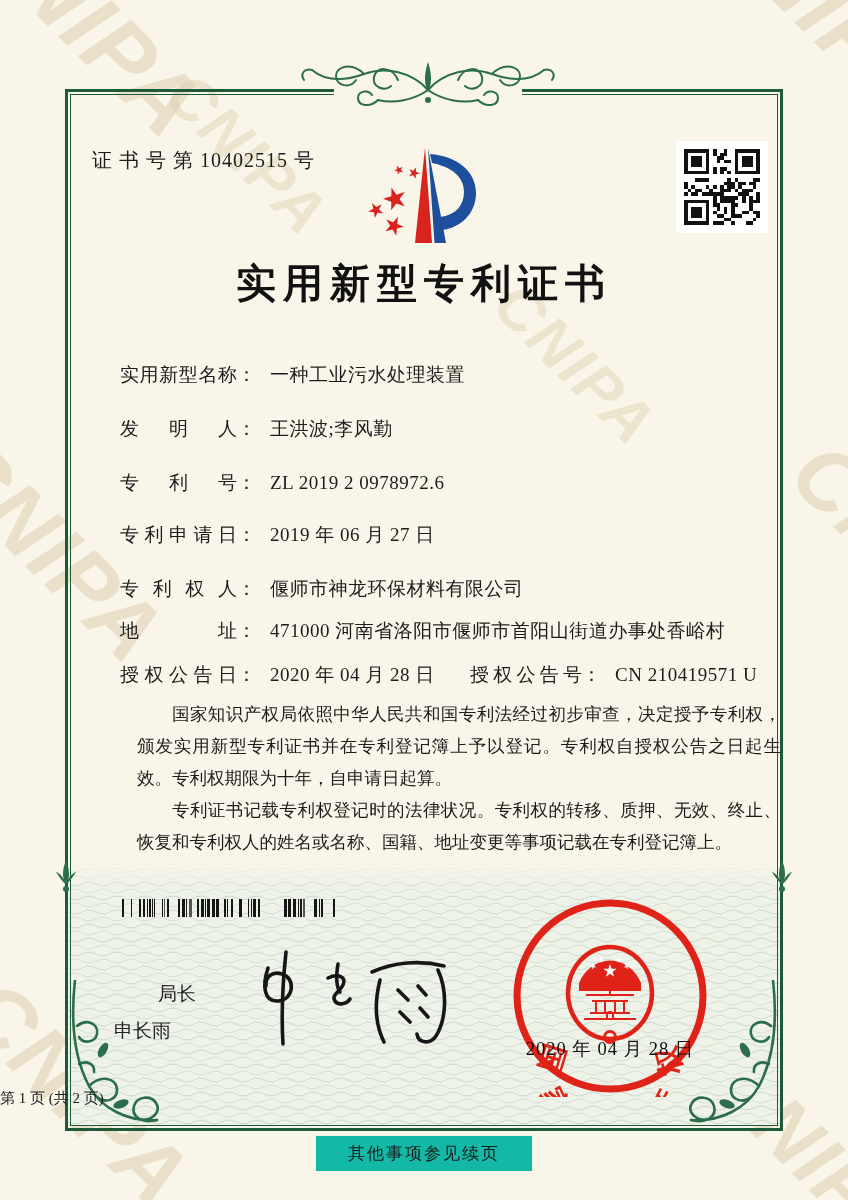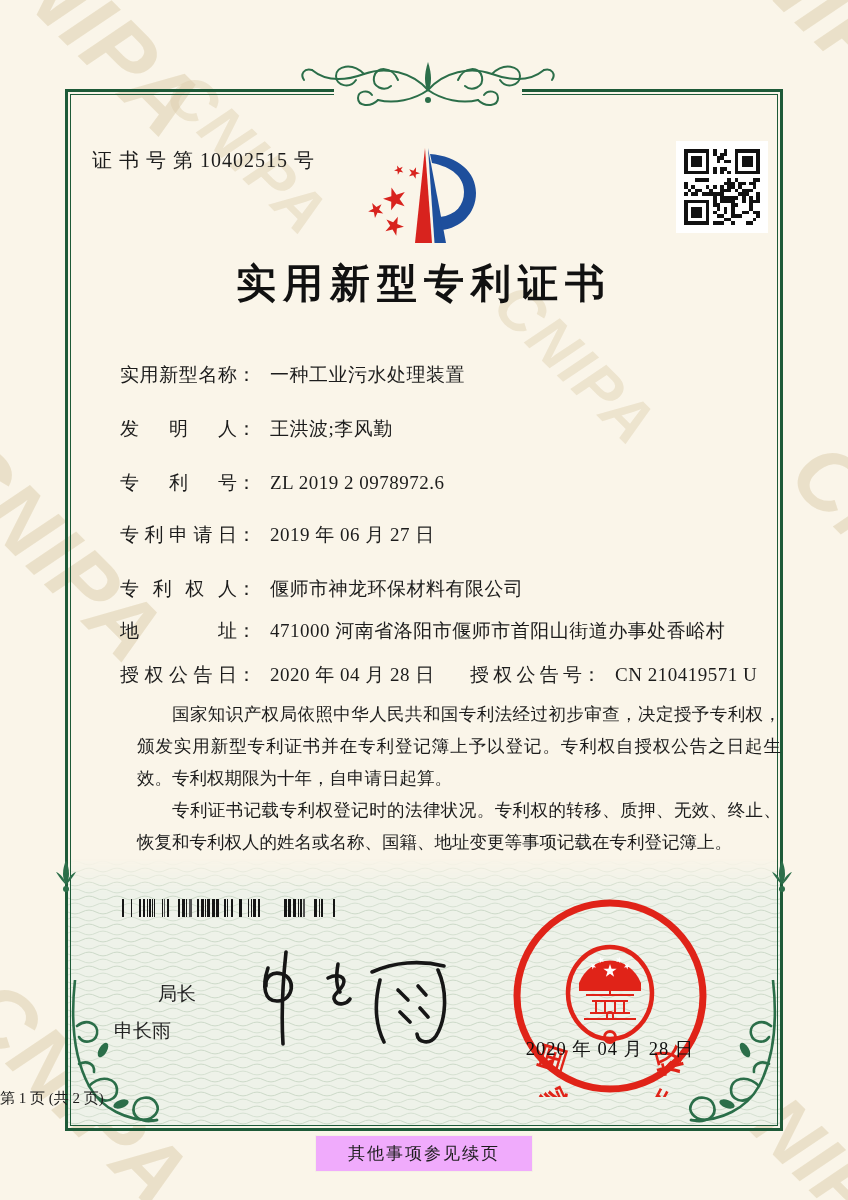--- a/index.html
+++ b/index.html
@@ -79,21 +79,21 @@
   .sig-script{position:absolute;z-index:5;left:252px;top:946px;width:205px;height:106px;}
   .sig-script path{fill:none;stroke:#161616;stroke-width:3.6;stroke-linecap:round;stroke-linejoin:round;}
   .seal{position:absolute;z-index:4;left:509px;top:895px;width:202px;height:202px;}
   .seal-date{
     position:absolute;z-index:5;left:515px;top:1036px;width:190px;text-align:center;
     font-size:18.5px;letter-spacing:1px;color:#101010;
   }
   .page-info{position:absolute;z-index:4;left:0;right:28px;top:1089px;text-align:left;font-size:15px;}
   .cont-note{
     position:absolute;z-index:4;left:50%;transform:translateX(-50%);top:1136px;
-    background:#f0abfc;padding:6px 32px;font-size:17px;letter-spacing:2px;white-space:nowrap;
+    background:#14b8a6;padding:6px 32px;font-size:17px;letter-spacing:2px;white-space:nowrap;
     box-shadow:0 0 0 1px rgba(0,0,0,0.02);
   }
 </style>
 </head>
 <body>
 
 <div class="page">
 
   <span class="wm wm1">CNIPA</span>
   <span class="wm wm2">CNIPA</span>

